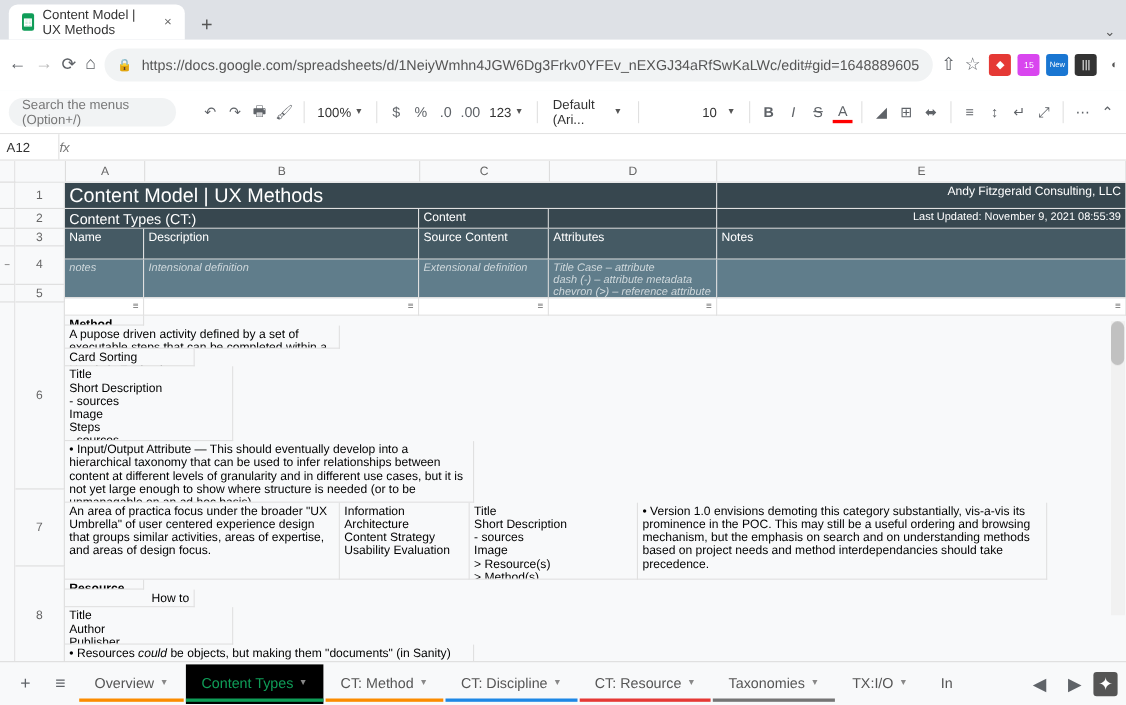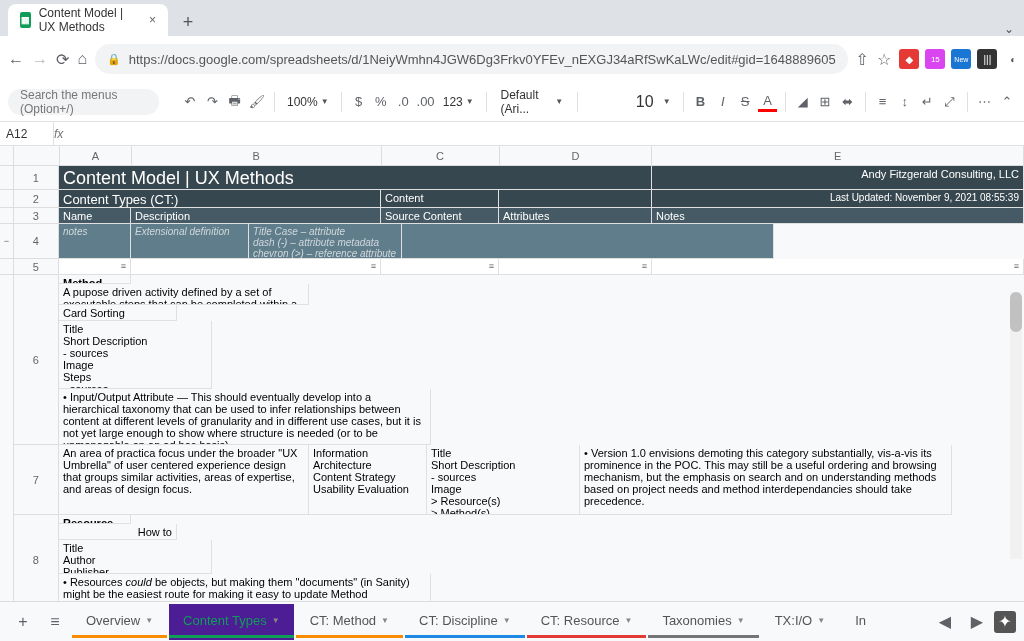--- a/index.html
+++ b/index.html
@@ -22,21 +22,21 @@
 .avatar { width: 24px; height: 24px; border-radius: 50%; background: linear-gradient(135deg, #f4a261, #e76f51); }
 
 
 .sheets-toolbar { background: #fff; height: 40px; display: flex; align-items: center; padding: 0 8px; gap: 4px; border-bottom: 1px solid #e0e0e0; }
 .menu-search { width: 190px; height: 26px; background: #f1f3f4; border-radius: 13px; padding: 0 12px; font-size: 12px; color: #777; display: flex; align-items: center; margin-right: 18px; }
 .tool-icon { width: 24px; height: 24px; display: flex; align-items: center; justify-content: center; color: #5f6368; cursor: pointer; font-size: 13px; }
 .tool-sep { width: 1px; height: 20px; background: #e0e0e0; margin: 0 4px; }
 .zoom-sel { font-size: 12px; color: #333; padding: 0 4px; display: flex; align-items: center; gap: 3px; }
 .dd { font-size: 8px; color: #555; }
 .font-sel { font-size: 12px; color: #333; padding: 0 6px; display: flex; align-items: center; gap: 4px; min-width: 56px; }
-.fsize { font-size: 16px; padding: 0 6px; margin-left: 40px; }
+.fsize { font-size: 12px; padding: 0 6px; margin-left: 40px; }
 .collapse { margin-left: auto; }
 
 
 .formula-row { background: #fff; height: 24px; display: flex; align-items: center; border-bottom: 1px solid #e0e0e0; }
 .name-box { width: 54px; padding: 0 6px; font-size: 12px; color: #333; border-right: 1px solid #e0e0e0; height: 100%; display: flex; align-items: center; }
 .fx-label { width: 28px; text-align: left; font-style: italic; color: #777; font-size: 12px; }
 .formula-input { flex: 1; padding: 0 6px; font-size: 12px; }
 
 
 .sheet-area { position: relative; height: 455px; overflow: hidden; }
@@ -67,21 +67,21 @@
 .filter-row { background: #fff; }
 .filter-icon { float: right; font-size: 9px; color: #666; }
 .link { color: #1155cc; text-decoration: underline; }
 .bold { font-weight: bold; }
 .right-align { text-align: right; }
 
 
 .tabs-bar { position: absolute; bottom: 0; left: 0; right: 0; height: 40px; background: #f8f9fa; border-top: 1px solid #ddd; display: flex; align-items: center; padding: 0 8px; gap: 2px; }
 .tab-btn { width: 30px; height: 30px; display: flex; align-items: center; justify-content: center; color: #5f6368; cursor: pointer; font-size: 16px; }
 .sheet-tab { height: 36px; padding: 0 14px; display: flex; align-items: center; gap: 5px; font-size: 13px; color: #555; cursor: pointer; border-bottom: 3px solid transparent; position: relative; }
-.sheet-tab.active { color: #0f9d58; font-weight: 500; background: #4c1d95; }
+.sheet-tab.active { color: #0f9d58; font-weight: 500; background: #000000; }
 .sheet-tab::before { content:''; position:absolute; bottom:-1px; left:0; right:0; height:3px; }
 .st-overview::before { background: #fb8c00; }
 .st-ct::before { background: #0f9d58; }
 .st-method::before { background: #fb8c00; }
 .st-disc::before { background: #1e88e5; }
 .st-res::before { background: #e53935; }
 .st-tax::before { background: #757575; }
 .tab-dd { font-size: 8px; color: #888; }
 .tab-nav { margin-left: auto; display: flex; gap: 2px; }
 .scrollbar { position:absolute; right:2px; top:146px; bottom:42px; width:12px; background:#f1f1f1; }
@@ -239,30 +239,31 @@
         <div class="cell hdr-dark right-align colE"><span>Andy Fitzgerald Consulting, LLC</span></div>
       </div>
 
       <div class="cell-row" style="height:18px">
         <div class="cell hdr-dark subtitle-cell" style="width:322px"><span>Content Types (CT:)</span></div>
         <div class="cell hdr-dark colC"><span>Content</span></div>
         <div class="cell hdr-dark colD"></div>
         <div class="cell hdr-dark right-align colE" style="font-size:10px"><span>Last Updated: November 9, 2021 08:55:39</span></div>
       </div>
 
-      <div class="cell-row" style="height:16px">
+      <div class="cell-row" style="height:28px">
         <div class="cell cat-hdr colA"><span>Name</span></div>
         <div class="cell cat-hdr colB"><span>Description</span></div>
         <div class="cell cat-hdr colC"><span>Source Content</span></div>
         <div class="cell cat-hdr colD"><span>Attributes</span></div>
         <div class="cell cat-hdr colE"><span>Notes</span></div>
       </div>
 
       <div class="cell-row" style="height:35px">
         <div class="cell hint-row colA"><span>notes</span></div>
+        <div class="cell hint-row colB"><span>Intensional definition</span></div>
         <div class="cell hint-row colC"><span>Extensional definition</span></div>
         <div class="cell hint-row colD" style="white-space:pre-line"><span>Title Case – attribute
 dash (-) – attribute metadata
 chevron (&gt;) – reference attribute</span></div>
         <div class="cell hint-row colE"></div>
       </div>
 
       <div class="cell-row filter-row" style="height:16px">
         <div class="cell colA">
             <span class="filter-icon">≡</span>

